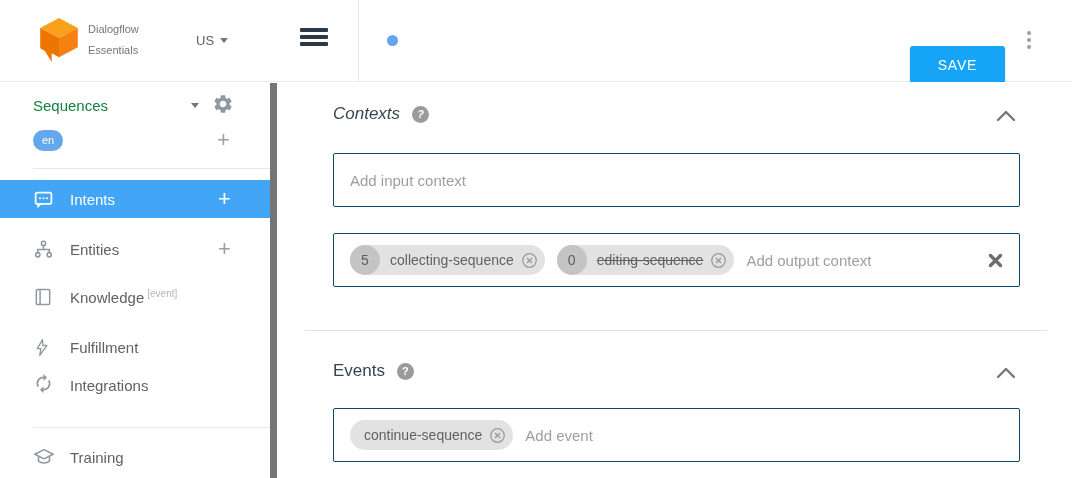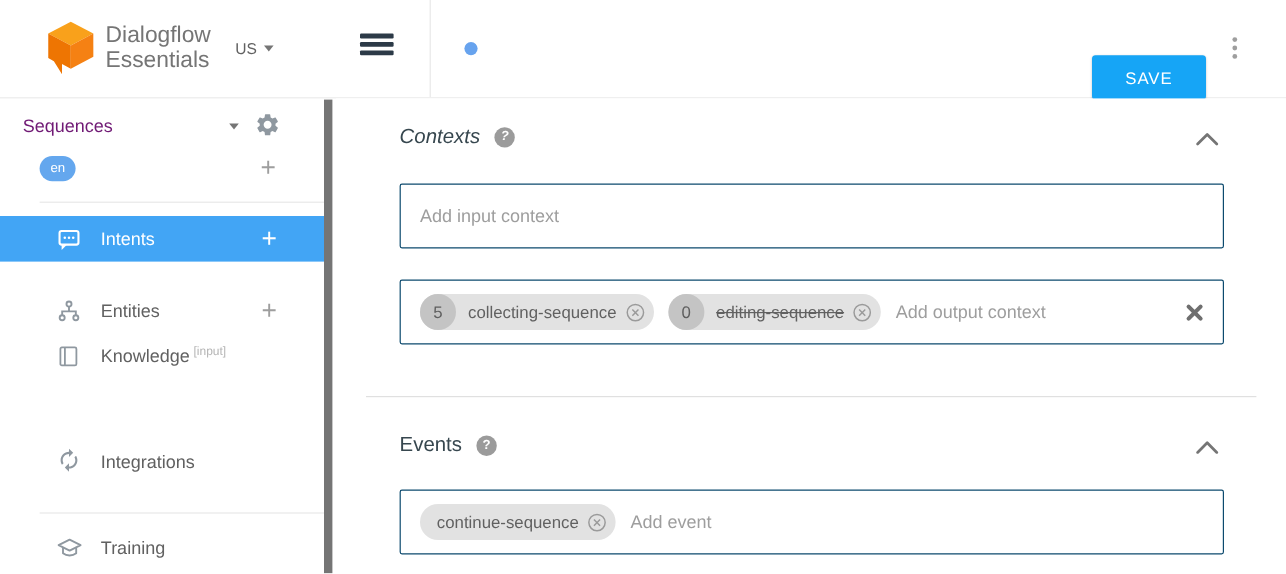--- a/index.html
+++ b/index.html
@@ -3,36 +3,36 @@
 <meta charset="utf-8">
 <style>
   * { margin:0; padding:0; box-sizing:border-box; }
   body { font-family:"Liberation Sans", sans-serif; background:#fff; }
   .screen { position:relative; width:1072px; height:478px; background:#fff; overflow:hidden; }
 
   
   .sidebar { position:absolute; left:0; top:0; width:280px; height:478px; background:#fff; }
   .sidebar-header { position:absolute; left:0; top:0; width:280px; height:82px; border-bottom:1px solid #ececec; background:#fff; }
   .logo-cube { position:absolute; left:36px; top:16px; width:46px; height:48px; }
-  .brand-text { position:absolute; left:88px; top:19px; font-size:19px; line-height:21px; color:#757575; }
+  .brand-text { position:absolute; left:88px; top:19px; font-size:11px; line-height:21px; color:#757575; }
   .region-select { position:absolute; left:196px; top:33px; font-size:13px; color:#616161; display:flex; align-items:center; cursor:pointer; }
   .caret-down { width:0; height:0; border-left:4px solid transparent; border-right:4px solid transparent; border-top:5px solid #757575; margin-left:6px; }
 
-  .agent-label { position:absolute; left:19px; top:97px; font-size:15px; color:#701a75; }
+  .agent-label { position:absolute; left:33px; top:97px; font-size:15px; color:#15803d; }
   .agent-caret { position:absolute; left:185px; top:103px; }
   .gear { position:absolute; left:212px; top:93px; width:22px; height:22px; cursor:pointer; }
 
   .lang-pill { position:absolute; left:33px; top:130px; height:21px; padding:0 9px; border-radius:11px;
                background:#64a7ee; color:#fff; font-size:11px; line-height:21px; cursor:pointer; }
   .add-plain { position:absolute; left:217px; top:129px; font-size:22px; font-weight:300; color:#9e9e9e; cursor:pointer; line-height:22px; }
 
   .side-divider { position:absolute; left:33px; width:237px; height:1px; background:#e8e8e8; }
 
   .nav-item { position:absolute; left:0; width:270px; height:38px; display:flex; align-items:center;
-              padding-left:47px; color:#616161; font-size:15px; cursor:pointer; }
+              padding-left:33px; color:#616161; font-size:15px; cursor:pointer; }
   .nav-item .nav-icon { width:22px; height:22px; margin-right:15px; flex-shrink:0; display:flex; align-items:center; }
   .nav-item.selected { background:#42a5f5; color:#fff; }
   .nav-plus { position:absolute; left:218px; font-size:22px; font-weight:300; color:#9e9e9e; cursor:pointer; }
   .nav-item.selected .nav-plus { color:#fff; font-weight:400; }
   .beta-sup { font-size:10px; color:#b5b5b5; vertical-align:super; margin-left:3px; }
 
   .side-scrollbar { position:absolute; left:270px; top:83px; width:7px; height:395px; background:#757575; }
 
   
   .main-header { position:absolute; left:280px; top:0; width:792px; height:82px; background:#fff; border-bottom:1px solid #ececec; }
@@ -112,43 +112,51 @@
           <path d="M5 17 L5 22 L10 17" fill="#fff" stroke="none"></path>
           <circle cx="8" cy="10.5" r="1.2" fill="#fff" stroke="none"></circle>
           <circle cx="12" cy="10.5" r="1.2" fill="#fff" stroke="none"></circle>
           <circle cx="16" cy="10.5" r="1.2" fill="#fff" stroke="none"></circle>
         </svg>
       </span>
       <span>Intents</span>
       <span class="nav-plus">+</span>
     </div>
 
-    <div class="nav-item" style="top:240px;">
+    <div class="nav-item" style="top:230px;">
       <span class="nav-icon">
         <svg viewBox="0 0 24 24" width="21" height="21" fill="none" stroke="#8f98a0" stroke-width="1.8">
           <circle cx="12" cy="5" r="2.4"></circle>
           <circle cx="5.5" cy="18" r="2.4"></circle>
           <circle cx="18.5" cy="18" r="2.4"></circle>
           <path d="M12 7.4 V12 M5.5 15.6 V12 H18.5 V15.6"></path>
         </svg>
       </span>
       <span>Entities</span>
       <span class="nav-plus">+</span>
     </div>
 
     <div class="nav-item" style="top:278px;">
       <span class="nav-icon">
         <svg viewBox="0 0 24 24" width="20" height="20" fill="none" stroke="#8f98a0" stroke-width="1.8">
           <rect x="4" y="3" width="16" height="18" rx="1.5"></rect>
           <path d="M8.5 3 V21"></path>
         </svg>
       </span>
-      <span><span>Knowledge</span><span class="beta-sup">[input]</span></span>
-    </div>
-
+      <span><span>Knowledge</span><span class="beta-sup">[event]</span></span>
+    </div>
+
+    <div class="nav-item" style="top:328px;">
+      <span class="nav-icon">
+        <svg viewBox="0 0 24 24" width="19" height="19" fill="none" stroke="#8f98a0" stroke-width="1.7" stroke-linejoin="round">
+          <path d="M12 2 L5.5 13.5 H10 L8.5 22 L17.5 9.5 H12.5 Z"></path>
+        </svg>
+      </span>
+      <span>Fulfillment</span>
+    </div>
 
     <div class="nav-item" style="top:356px;align-items:flex-end;">
       <span class="nav-icon">
         <svg viewBox="0 0 24 24" width="21" height="21" fill="#8f98a0">
           <path d="M12 6v3l4-4-4-4v3c-4.4 0-8 3.6-8 8 0 1.6.5 3 1.3 4.3l1.5-1.5C6.3 14 6 13 6 12c0-3.3 2.7-6 6-6zm6.7 1.7l-1.5 1.5c.5.8.8 1.8.8 2.8 0 3.3-2.7 6-6 6v-3l-4 4 4 4v-3c4.4 0 8-3.6 8-8 0-1.6-.5-3-1.3-4.3z"></path>
         </svg>
       </span>
       <span>Integrations</span>
     </div>
 

